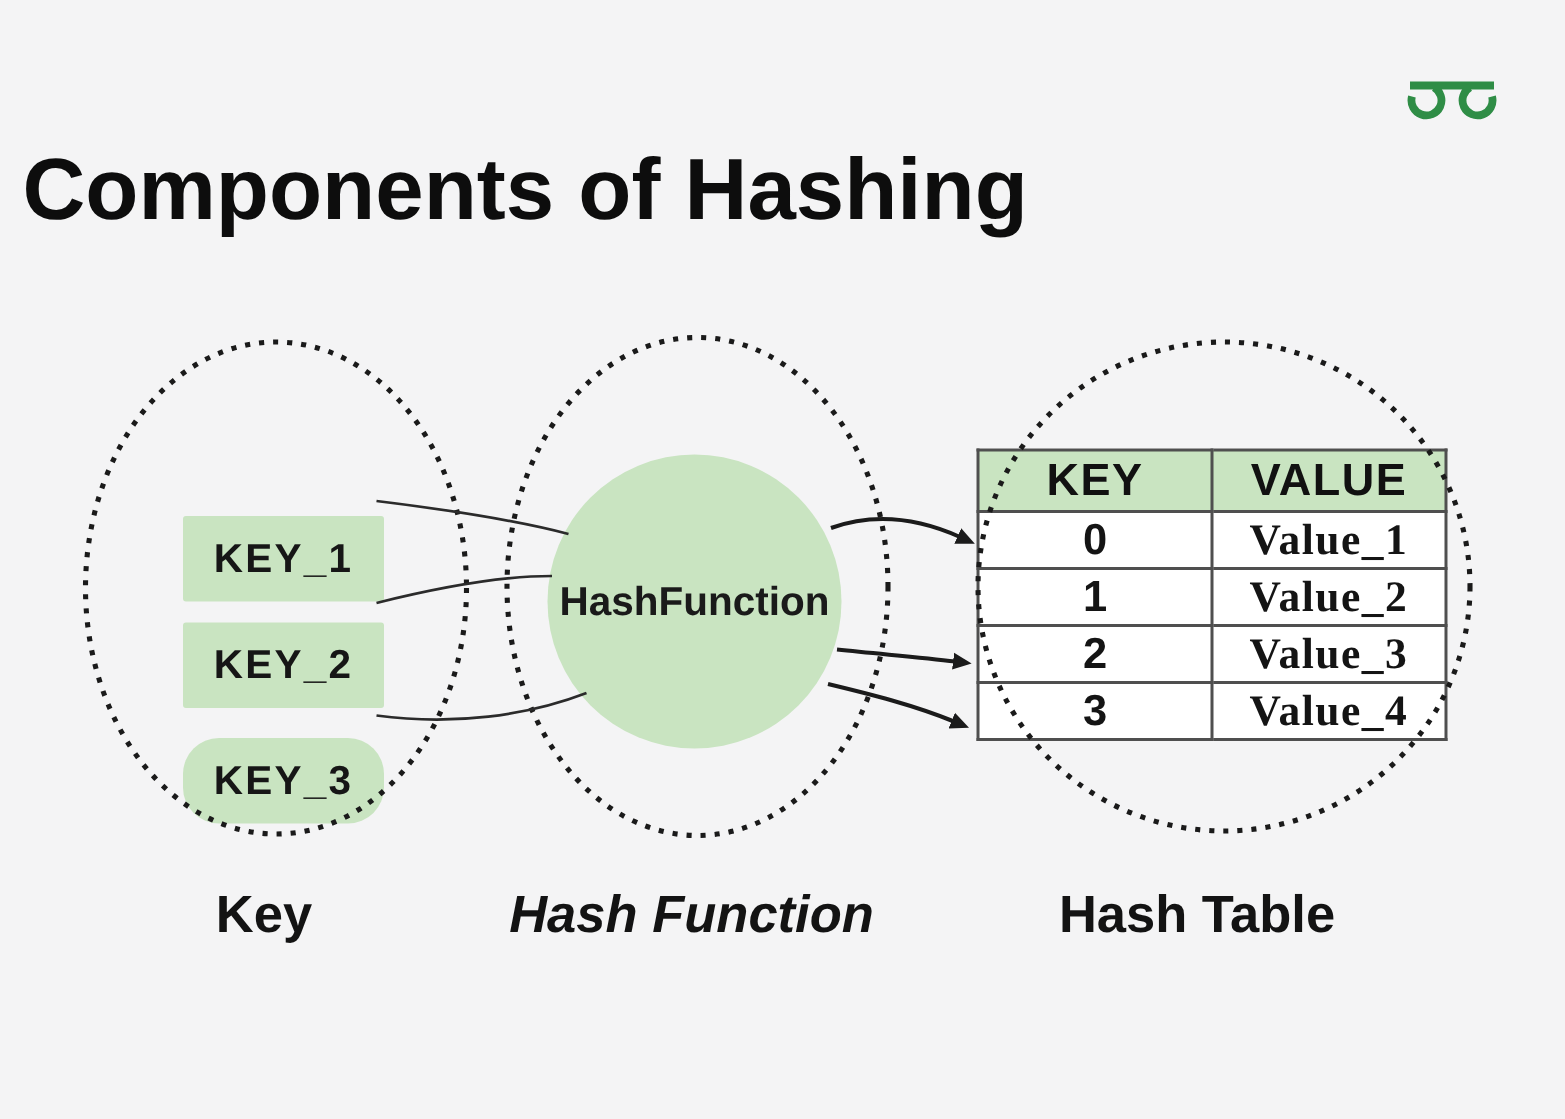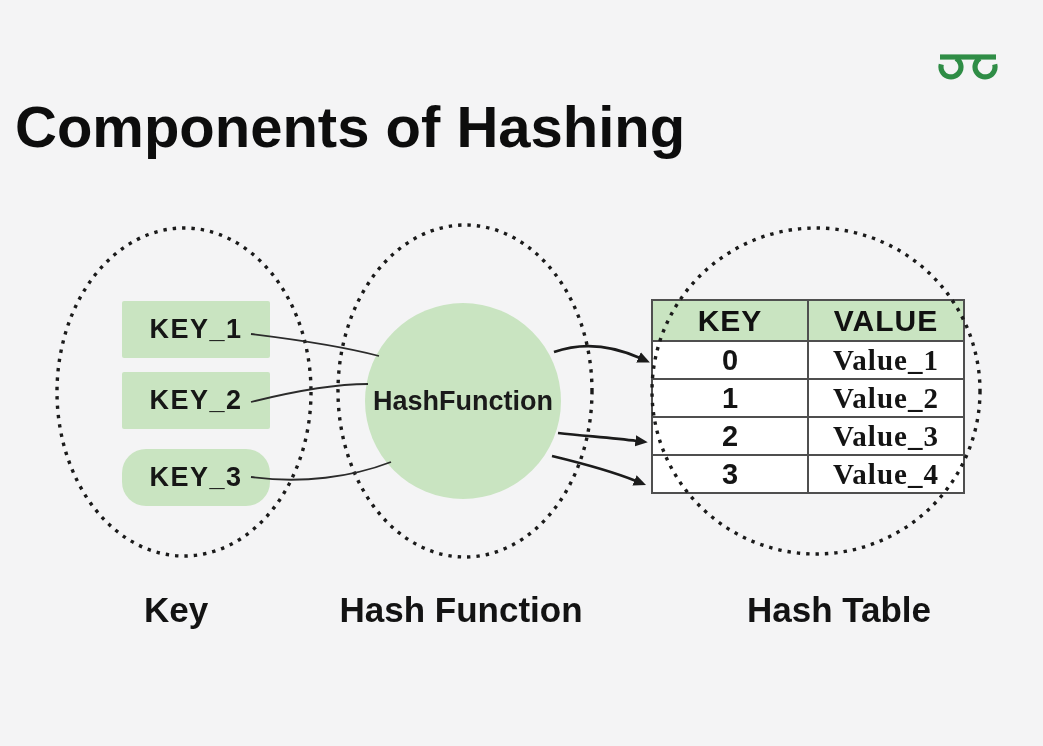--- a/index.html
+++ b/index.html
@@ -14,23 +14,23 @@
   .canvas{
     position:relative;width:1043px;height:746px;background:var(--bg);
     font-family:"Liberation Sans",sans-serif;overflow:hidden;color:var(--ink);
   }
   .logo{position:absolute;left:934px;top:46px;width:68px;height:34px;z-index:3;}
   .title{
     position:absolute;top:96px;left:0;width:100%;margin:0;
     font-size:58px;line-height:62px;font-weight:800;letter-spacing:0px;color:#0d0d0d;z-index:3;padding-left:15px;
   }
   .key-box{
-    position:absolute;left:122px;width:148px;height:57px;background:var(--green);
+    position:absolute;left:122px;width:134px;height:57px;background:var(--green);
     border-radius:2px;display:flex;align-items:center;justify-content:center;
-    font-size:27px;font-weight:700;letter-spacing:1.5px;color:#161616;z-index:2;
+    font-size:27px;font-weight:700;letter-spacing:1.5px;color:#161616;z-index:2;margin-top:43px;
   }
   #key-box-1{top:301px;}
   #key-box-2{top:372px;}
   #key-box-3{top:449px;border-radius:24px;}
   .hash-circle{
     position:absolute;left:365px;top:303px;width:196px;height:196px;border-radius:50%;
     background:var(--green);display:flex;flex-direction:row;align-items:center;justify-content:center;
     font-size:27px;line-height:35px;font-weight:700;color:#1a1a1a;z-index:2;text-align:center;
   }
   .hash-table{
@@ -42,22 +42,22 @@
     width:156px;height:41px;background:var(--green);
     font-size:30px;font-weight:700;letter-spacing:1px;color:#111;
   }
   .hash-table td{height:38px;font-size:29px;font-weight:700;color:#141414;}
   .hash-table td.val{letter-spacing:1px;font-family:Liberation Serif, serif;}
   .caption{
     position:absolute;top:590px;transform:translateX(-50%);
     font-size:35px;font-weight:700;color:#131313;white-space:nowrap;z-index:3;
   }
   #caption-key{left:176px;}
-  #caption-hash-function{left:461px;}
-  #caption-hash-table{left:839px;}
+  #caption-hash-function{left:461px;font-style:italic;}
+  #caption-hash-table{left:798px;}
   .overlay{position:absolute;left:0;top:0;width:1043px;height:746px;z-index:6;pointer-events:none;}
   .overlay .dotted{fill:none;stroke:#1a1a1a;stroke-width:3.4;stroke-dasharray:3.4 6;}
   .overlay .conn{fill:none;stroke:#2b2b2b;stroke-width:1.8;}
   .overlay .arrow{fill:none;stroke:#1b1b1b;stroke-width:2.7;}
 </style>
 </head>
 <body>
 
 <div class="canvas">
 

